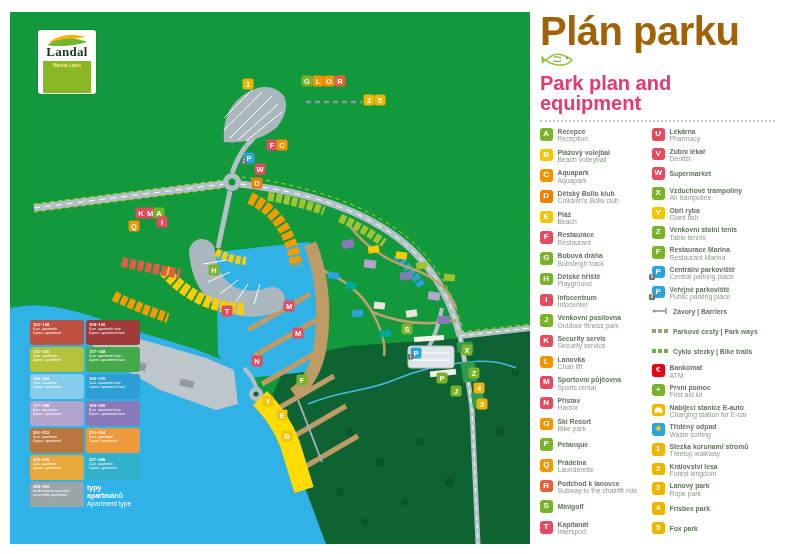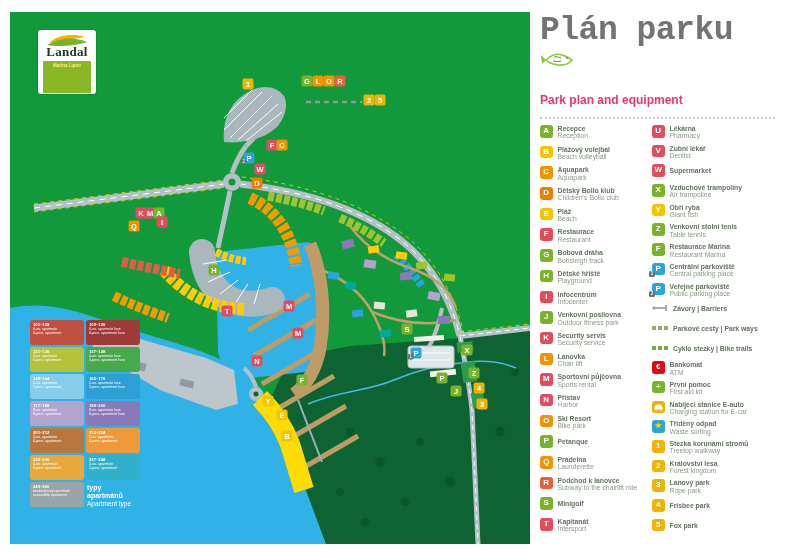--- a/index.html
+++ b/index.html
@@ -18,23 +18,23 @@
   
   .apt{position:absolute;left:20px;top:308px;width:112px;display:flex;flex-wrap:wrap;gap:2px;}
   .blk{width:54px;height:25px;border-radius:3px;color:#fff;padding:2px 3px;box-sizing:border-box;overflow:hidden;}
   .blk .r{display:block;font-size:4.2px;font-weight:bold;line-height:5px;}
   .blk .t{display:block;font-size:3.6px;line-height:4.4px;}
   .apt-caption{width:54px;height:25px;color:#fff;padding:2px 1px;box-sizing:border-box;}
   .apt-caption .c1{font-size:7px;font-weight:bold;line-height:8px;}
   .apt-caption .c2{font-size:6.5px;line-height:8px;}
   
   .panel{position:absolute;left:530px;top:0;width:255px;height:554px;background:#fff;box-sizing:border-box;padding:14px 8px 0 10px;}
-  .t1{font-size:33px;font-weight:bold;color:#737373;line-height:34px;letter-spacing:-.5px;font-family:Liberation Mono, monospace;}
+  .t1{font-size:40px;font-weight:bold;color:#a16207;line-height:34px;letter-spacing:-.5px;}
   .t2{font-size:26px;font-weight:bold;color:#2aa3df;line-height:27px;display:flex;align-items:center;gap:6px;}
-  .t3{font-size:12px;font-weight:bold;color:#e5396f;line-height:20px;margin-top:20px;}
+  .t3{font-size:20px;font-weight:bold;color:#e5396f;line-height:20px;margin-top:3px;}
   .rule{border-bottom:2px dotted #c6cbc6;margin:7px 2px 6px 0;}
   .cols{display:flex;}
   .colL{width:112px;}
   .colR{width:125px;}
   .li{display:flex;gap:5px;align-items:flex-start;}
   .colL .li{height:20.7px;}
   .colR .li{height:19.7px;}
   .badge{position:relative;flex:0 0 12.5px;width:12.5px;height:12.5px;border-radius:3px;color:#fff;
          font-size:8px;font-weight:bold;text-align:center;line-height:12.5px;}
   .badge .sub{position:absolute;left:-3px;bottom:-2px;width:6px;height:6px;background:#6d6e71;border-radius:1.5px;

